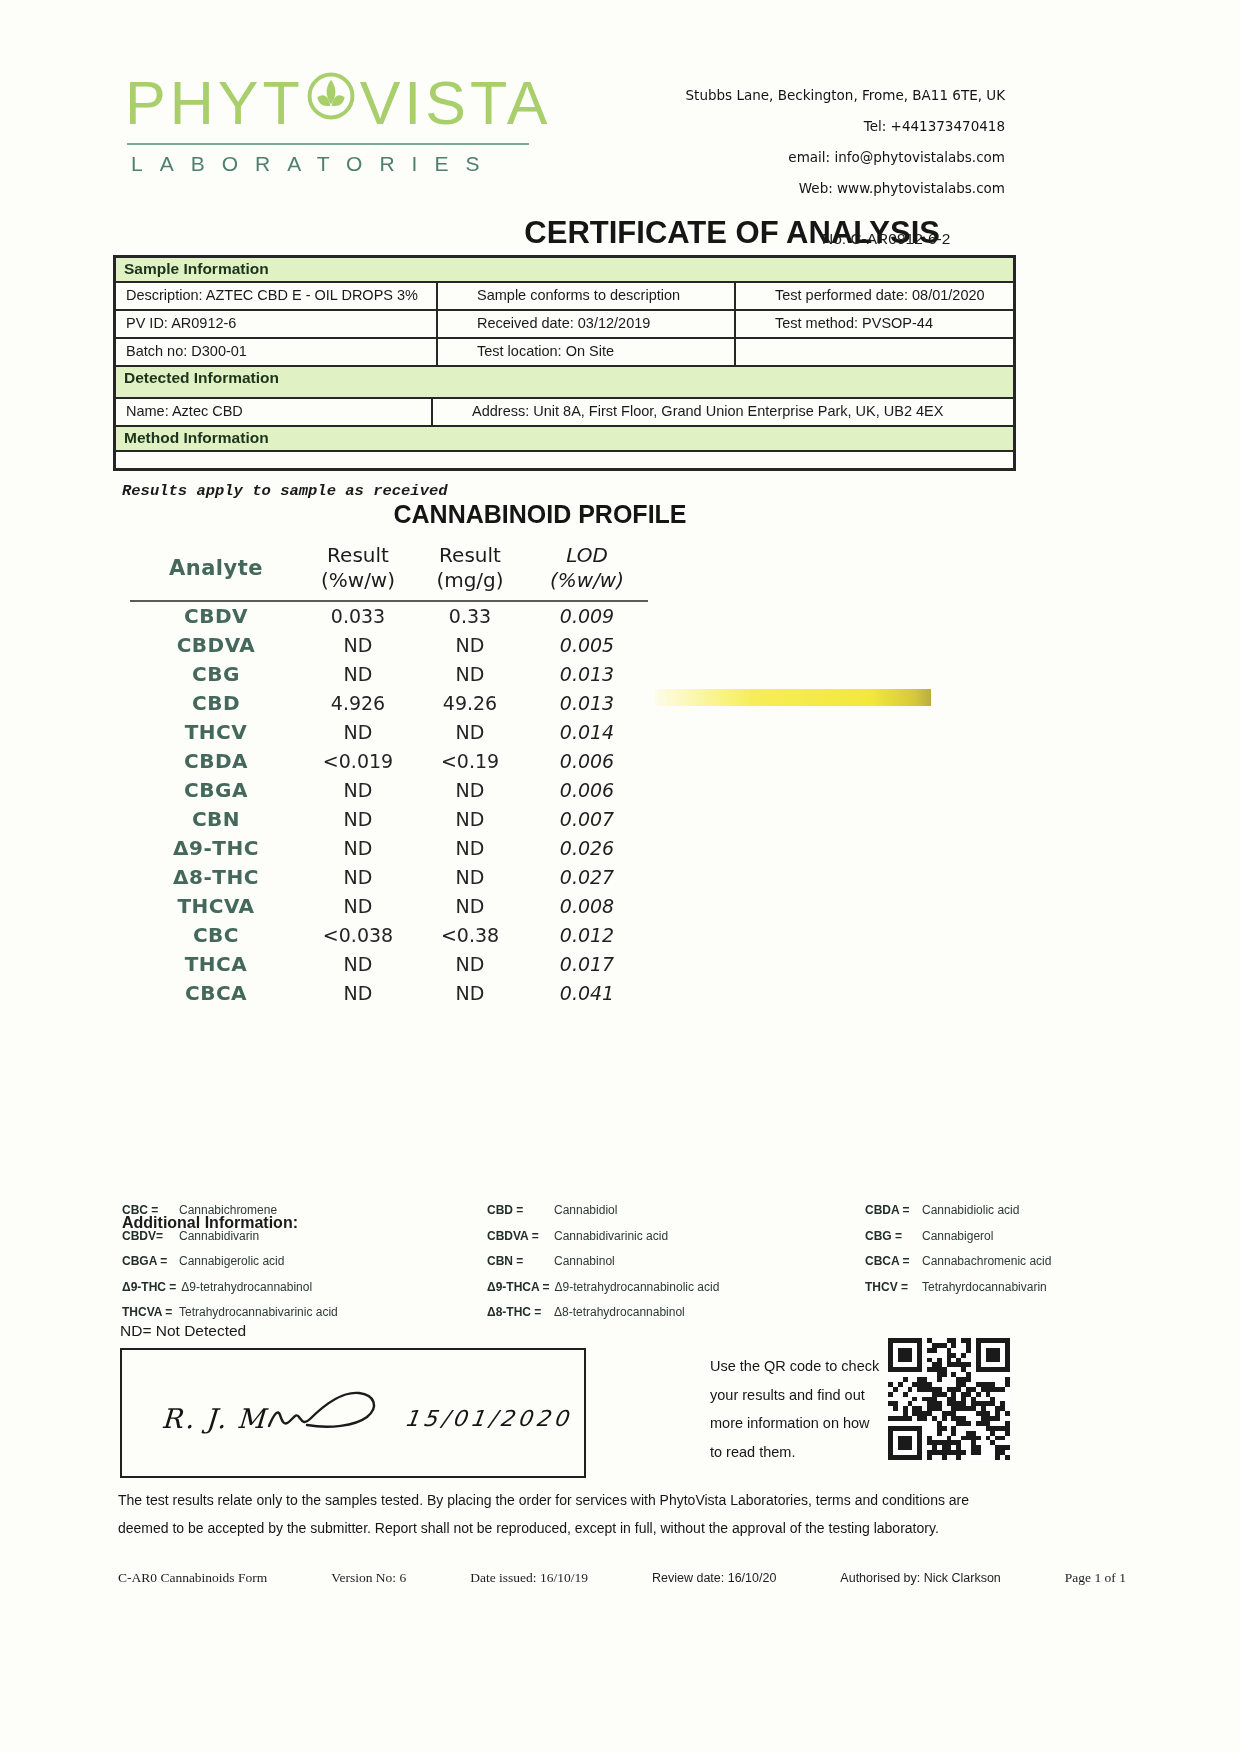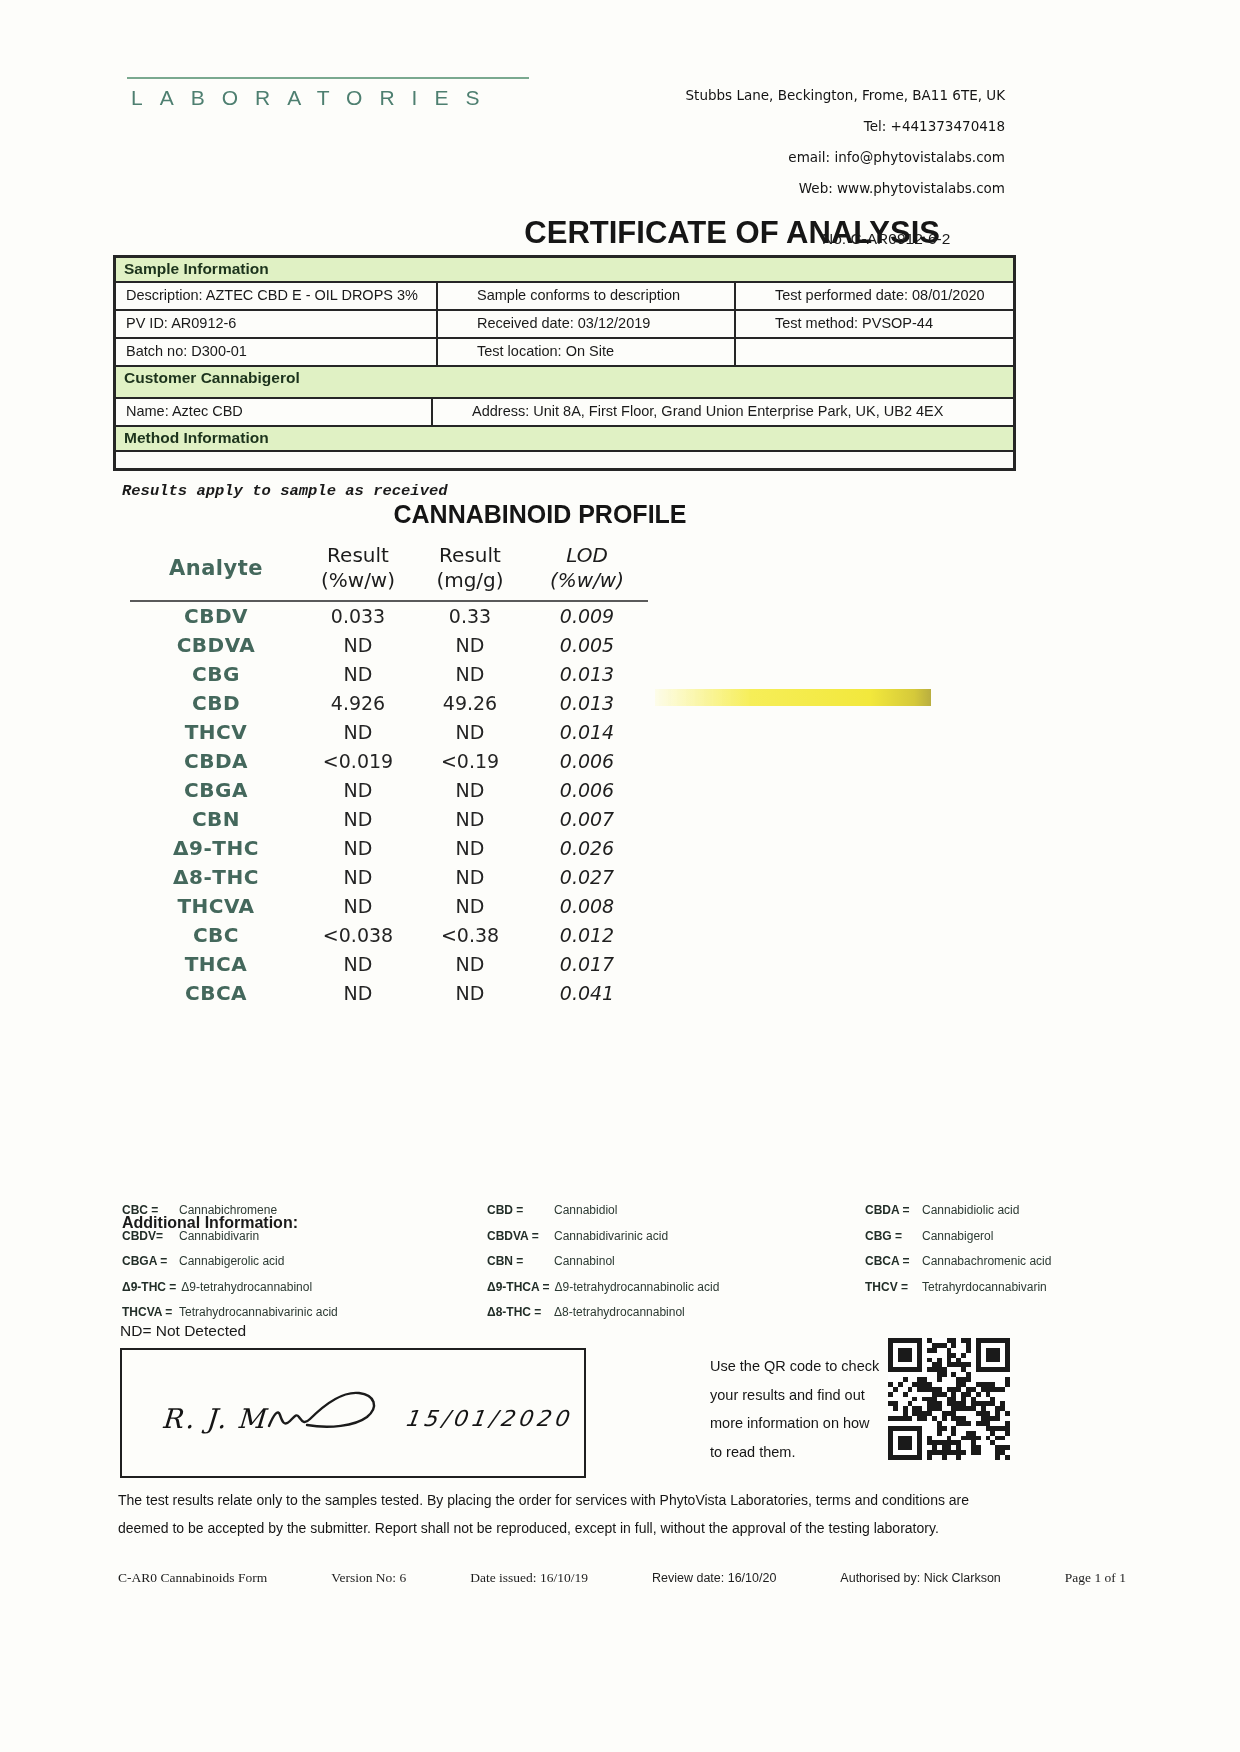--- a/index.html
+++ b/index.html
@@ -83,20 +83,32 @@
           justify-content:space-between;align-items:baseline;font-size:13px;color:#1d1d1d;}
   .f-serif{font-family:"Liberation Serif",serif;font-size:13.5px;}
   .f-sans{font-family:"Liberation Sans",sans-serif;font-size:12.5px;}
 </style>
 </head>
 <body>
 
 <div class="page">
 
   <div class="logo">
+    <div class="logo-word">
+      <span>PHYT</span>
+      <span class="logo-icon">
+        <svg width="52" height="52" viewBox="0 0 40 40">
+          <circle cx="20" cy="20" r="16.5" fill="none" stroke="#a8cf6b" stroke-width="3"></circle>
+          <path d="M20 7.5 C24.5 13.5 24.5 20 20 26.5 C15.5 20 15.5 13.5 20 7.5 Z" fill="#a8cf6b"></path>
+          <path d="M9.5 21 C14 17.5 18 19.5 19.5 27.5 C13.5 28.5 10.5 26 9.5 21 Z" fill="#a8cf6b"></path>
+          <path d="M30.5 21 C26 17.5 22 19.5 20.5 27.5 C26.5 28.5 29.5 26 30.5 21 Z" fill="#a8cf6b"></path>
+        </svg>
+      </span>
+      <span>VISTA</span>
+    </div>
     <div class="logo-line"></div>
     <div class="logo-sub">LABORATORIES</div>
   </div>
 
   <div class="contact">
     <div>Stubbs Lane, Beckington, Frome, BA11 6TE, UK</div>
     <div>Tel: +441373470418</div>
     <div>email: info@phytovistalabs.com</div>
     <div>Web: www.phytovistalabs.com</div>
   </div>
@@ -114,21 +126,21 @@
     <div class="irow">
       <div class="icell c1">PV ID: AR0912-6</div>
       <div class="icell c2">Received date: 03/12/2019</div>
       <div class="icell c3">Test method: PVSOP-44</div>
     </div>
     <div class="irow">
       <div class="icell c1">Batch no: D300-01</div>
       <div class="icell c2">Test location: On Site</div>
       <div class="icell c3"></div>
     </div>
-    <div class="band tall">Customer Cannabigerol</div>
+    <div class="band tall">Detected Information</div>
     <div class="irow">
       <div class="icell cn">Name: Aztec CBD</div>
       <div class="icell ca">Address: Unit 8A, First Floor, Grand Union Enterprise Park, UK, UB2 4EX</div>
     </div>
     <div class="band">Method Information</div>
     <div class="empty-row last"></div>
   </div>
 
   <div class="results-note">Results apply to sample as received</div>
   <div class="profile-title">CANNABINOID PROFILE</div>

